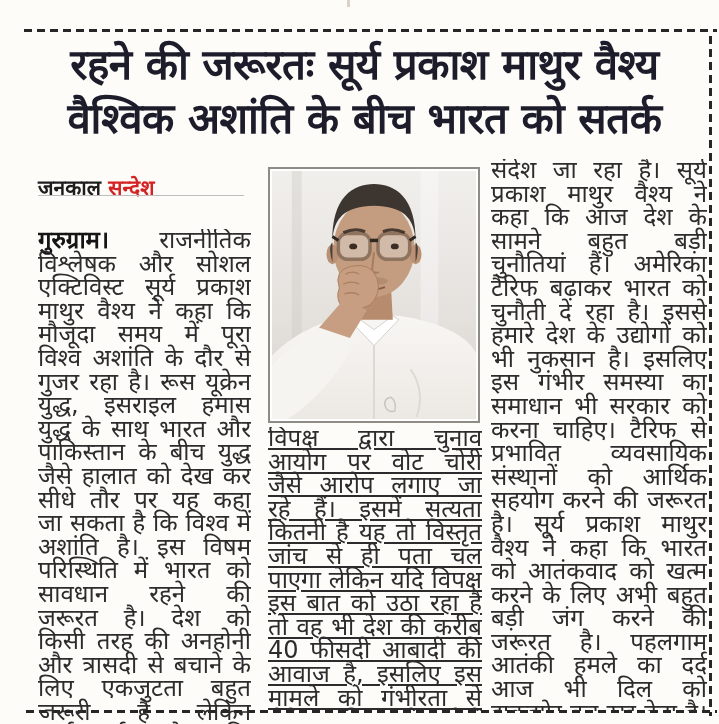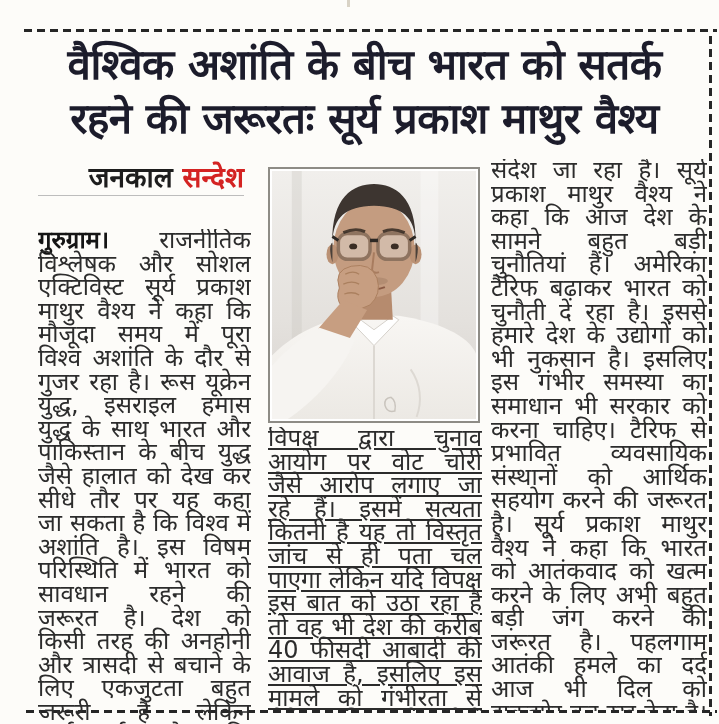--- a/index.html
+++ b/index.html
@@ -23,22 +23,22 @@
 
   
   .headline{
     position:absolute;left:26px;right:16px;top:38px;
     text-align:center;color:#1c1c2b;
     font-weight:bold;font-size:42px;line-height:54px;
     letter-spacing:-0.5px;white-space:nowrap;
   }
   
   .byline{
-    position:absolute;left:38px;top:163px;width:206px;
-    text-align:right;font-size:28px;font-weight:bold;line-height:30px;
+    position:absolute;left:38px;top:173px;width:206px;
+    text-align:left;font-size:21px;font-weight:bold;line-height:30px;
   }
   .byline .black{color:#1d1d1d;}
   .byline .red{color:#d42322;}
   .byline-rule{position:absolute;left:38px;top:195px;width:206px;height:1px;background:#bdbdbd;}
 
   
   .col{
     position:absolute;
     font-size:24px;line-height:23.6px;color:#2c2c2c;
     text-align:justify;overflow:hidden;
@@ -60,22 +60,22 @@
 <body>
 
 <div class="page">
 
   <div class="corner-tick"></div>
   <div class="dash-h dash-top"></div>
   <div class="dash-v dash-right"></div>
   <div class="dash-h dash-bottom"></div>
 
   <div class="headline">
+    <div>रहने की जरूरतः सूर्य प्रकाश माथुर वैश्य</div>
     <div>वैश्विक अशांति के बीच भारत को सतर्क</div>
-    <div>रहने की जरूरतः सूर्य प्रकाश माथुर वैश्य</div>
   </div>
 
   <div class="byline">
     <span class="black">जनकाल</span>
     <span class="red">सन्देश</span>
   </div>
   <div class="byline-rule"></div>
 
   <div class="col col1">
     <p><span class="dateline">गुरुग्राम।</span>

